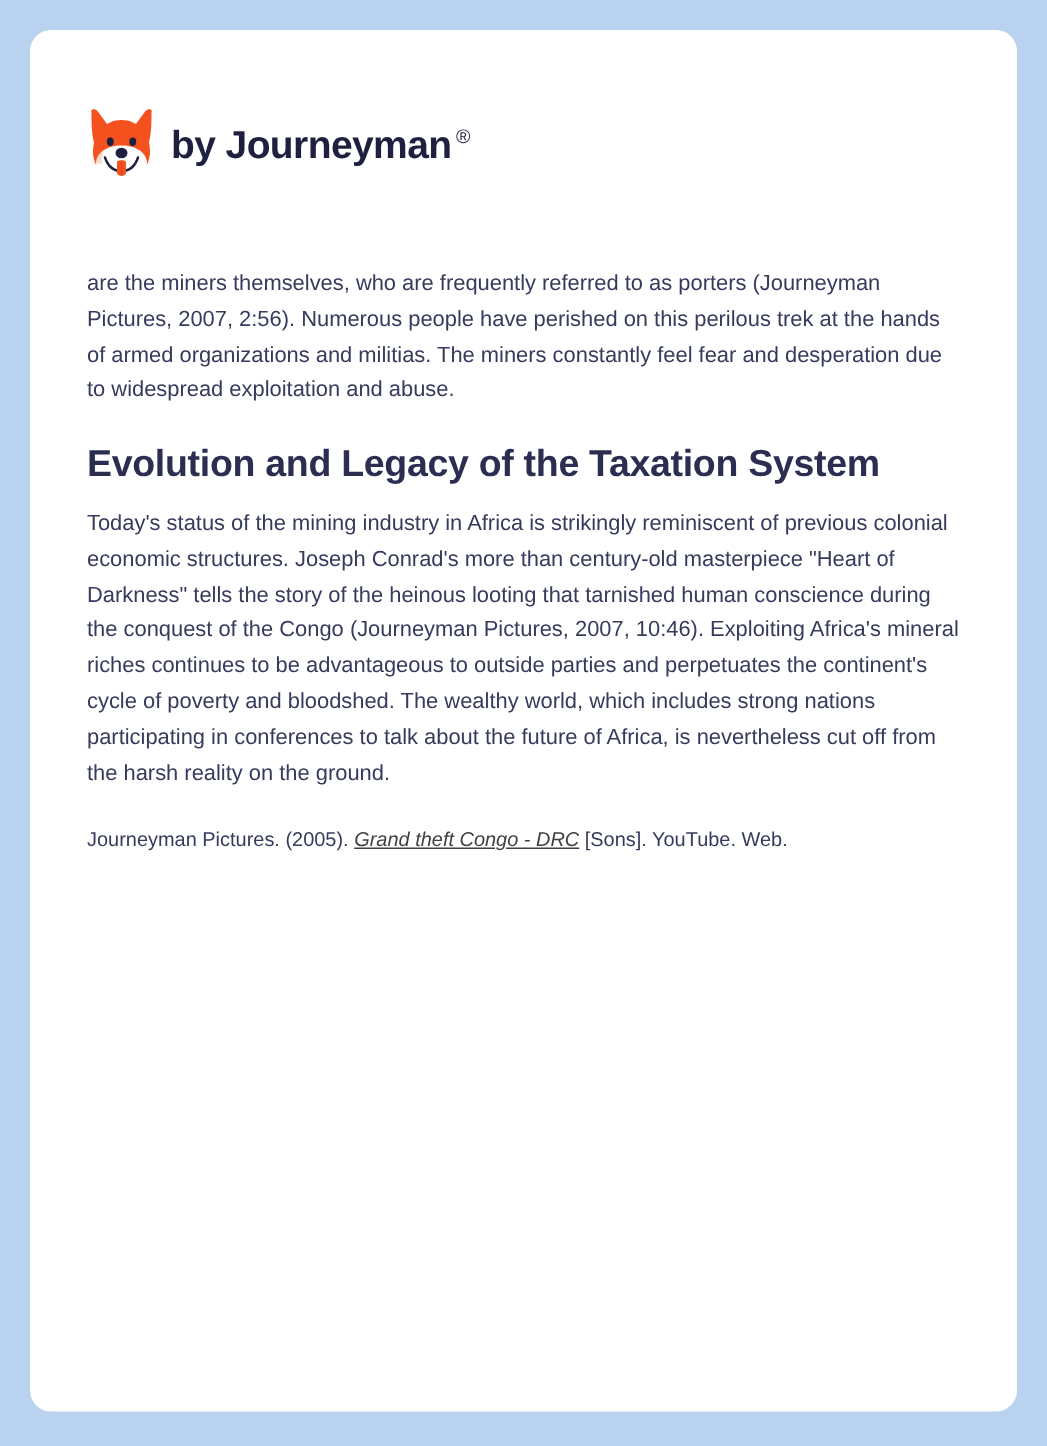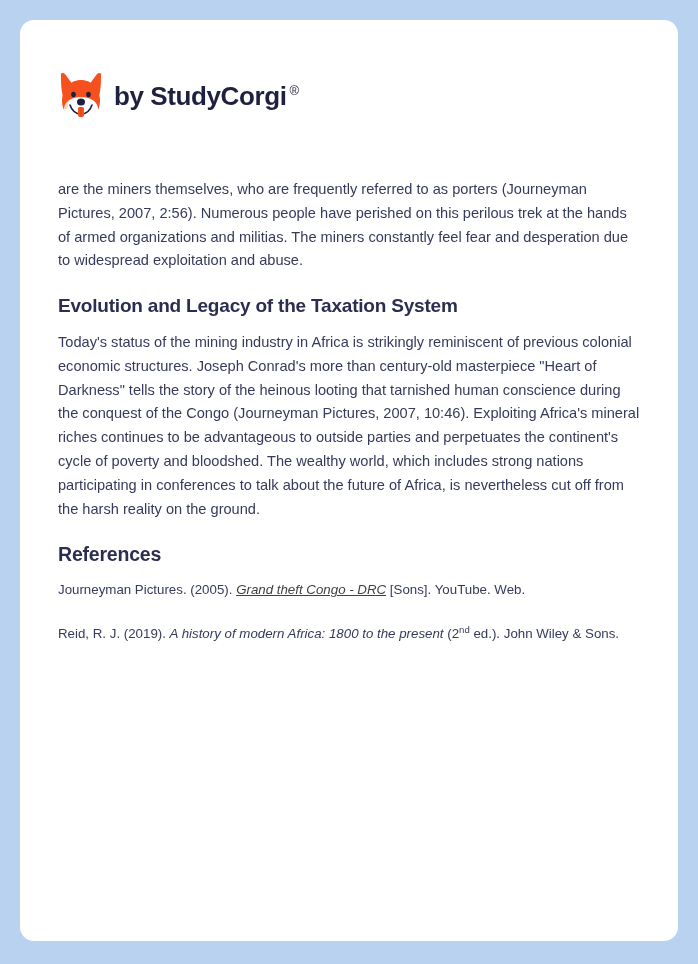--- a/index.html
+++ b/index.html
@@ -91,21 +91,21 @@
     padding: 0 38px;
   }
   p.para {
     margin: 0 0 22px 0;
     font-size: 14.6px;
     line-height: 1.63;
     color: #363a5c;
   }
   h2.section-heading {
     margin: 4px 0 14px 0;
-    font-size: 19px;
+    font-size: 25px;
     font-weight: bold;
     color: #2b2e51;
     letter-spacing: -0.2px;
   }
   h2.references-heading {
     margin: 20px 0 14px 0;
     font-size: 19.5px;
     font-weight: bold;
     color: #2b2e51;
     letter-spacing: -0.2px;
@@ -148,35 +148,33 @@
         <ellipse cx="31" cy="45" rx="4.6" ry="5.6" fill="#1f2040"></ellipse>
         <ellipse cx="61" cy="45" rx="4.6" ry="5.6" fill="#1f2040"></ellipse>
 
         <ellipse cx="46" cy="60" rx="8" ry="7" fill="#1f2040"></ellipse>
 
         <path d="M24 66 C28 78 36 84 46 84 C56 84 64 78 68 66" fill="none" stroke="#1f2040" stroke-width="3.2" stroke-linecap="round"></path>
 
         <path d="M40 72 C40 69 52 69 52 72 L52 86 C52 92 40 92 40 86 Z" fill="#f4511e"></path>
         <path d="M46 72 L46 88" stroke="#d8401a" stroke-width="1.6"></path>
       </svg>
-      <div class="brand-text"><span>by StudyCorgi</span><span class="brand-reg">®</span></div>
+      <div class="brand-text"><span>by Journeyman</span><span class="brand-reg">®</span></div>
     </div>
 
 
   </div>
 
   <div class="doc-body">
 
     <p class="para">are the miners themselves, who are frequently referred to as porters (Journeyman Pictures, 2007, 2:56). Numerous people have perished on this perilous trek at the hands of armed organizations and militias. The miners constantly feel fear and desperation due to widespread exploitation and abuse.</p>
 
     <h2 class="section-heading">Evolution and Legacy of the Taxation System</h2>
 
     <p class="para">Today's status of the mining industry in Africa is strikingly reminiscent of previous colonial economic structures. Joseph Conrad's more than century-old masterpiece "Heart of Darkness" tells the story of the heinous looting that tarnished human conscience during the conquest of the Congo (Journeyman Pictures, 2007, 10:46). Exploiting Africa's mineral riches continues to be advantageous to outside parties and perpetuates the continent's cycle of poverty and bloodshed. The wealthy world, which includes strong nations participating in conferences to talk about the future of Africa, is nevertheless cut off from the harsh reality on the ground.</p>
 
-    <h2 class="references-heading">References</h2>
 
     <p class="reference"><span>Journeyman Pictures. (2005). </span><a class="ref-link" href="#">Grand theft Congo - DRC</a><span> [Sons]. YouTube. Web.</span></p>
 
-    <p class="reference"><span>Reid, R. J. (2019). </span><span class="ref-italic">A history of modern Africa: 1800 to the present</span><span> (2</span><sup class="ord">nd</sup><span> ed.). John Wiley &amp; Sons.</span></p>
 
   </div>
 
 </div>
 
 </body></html>

